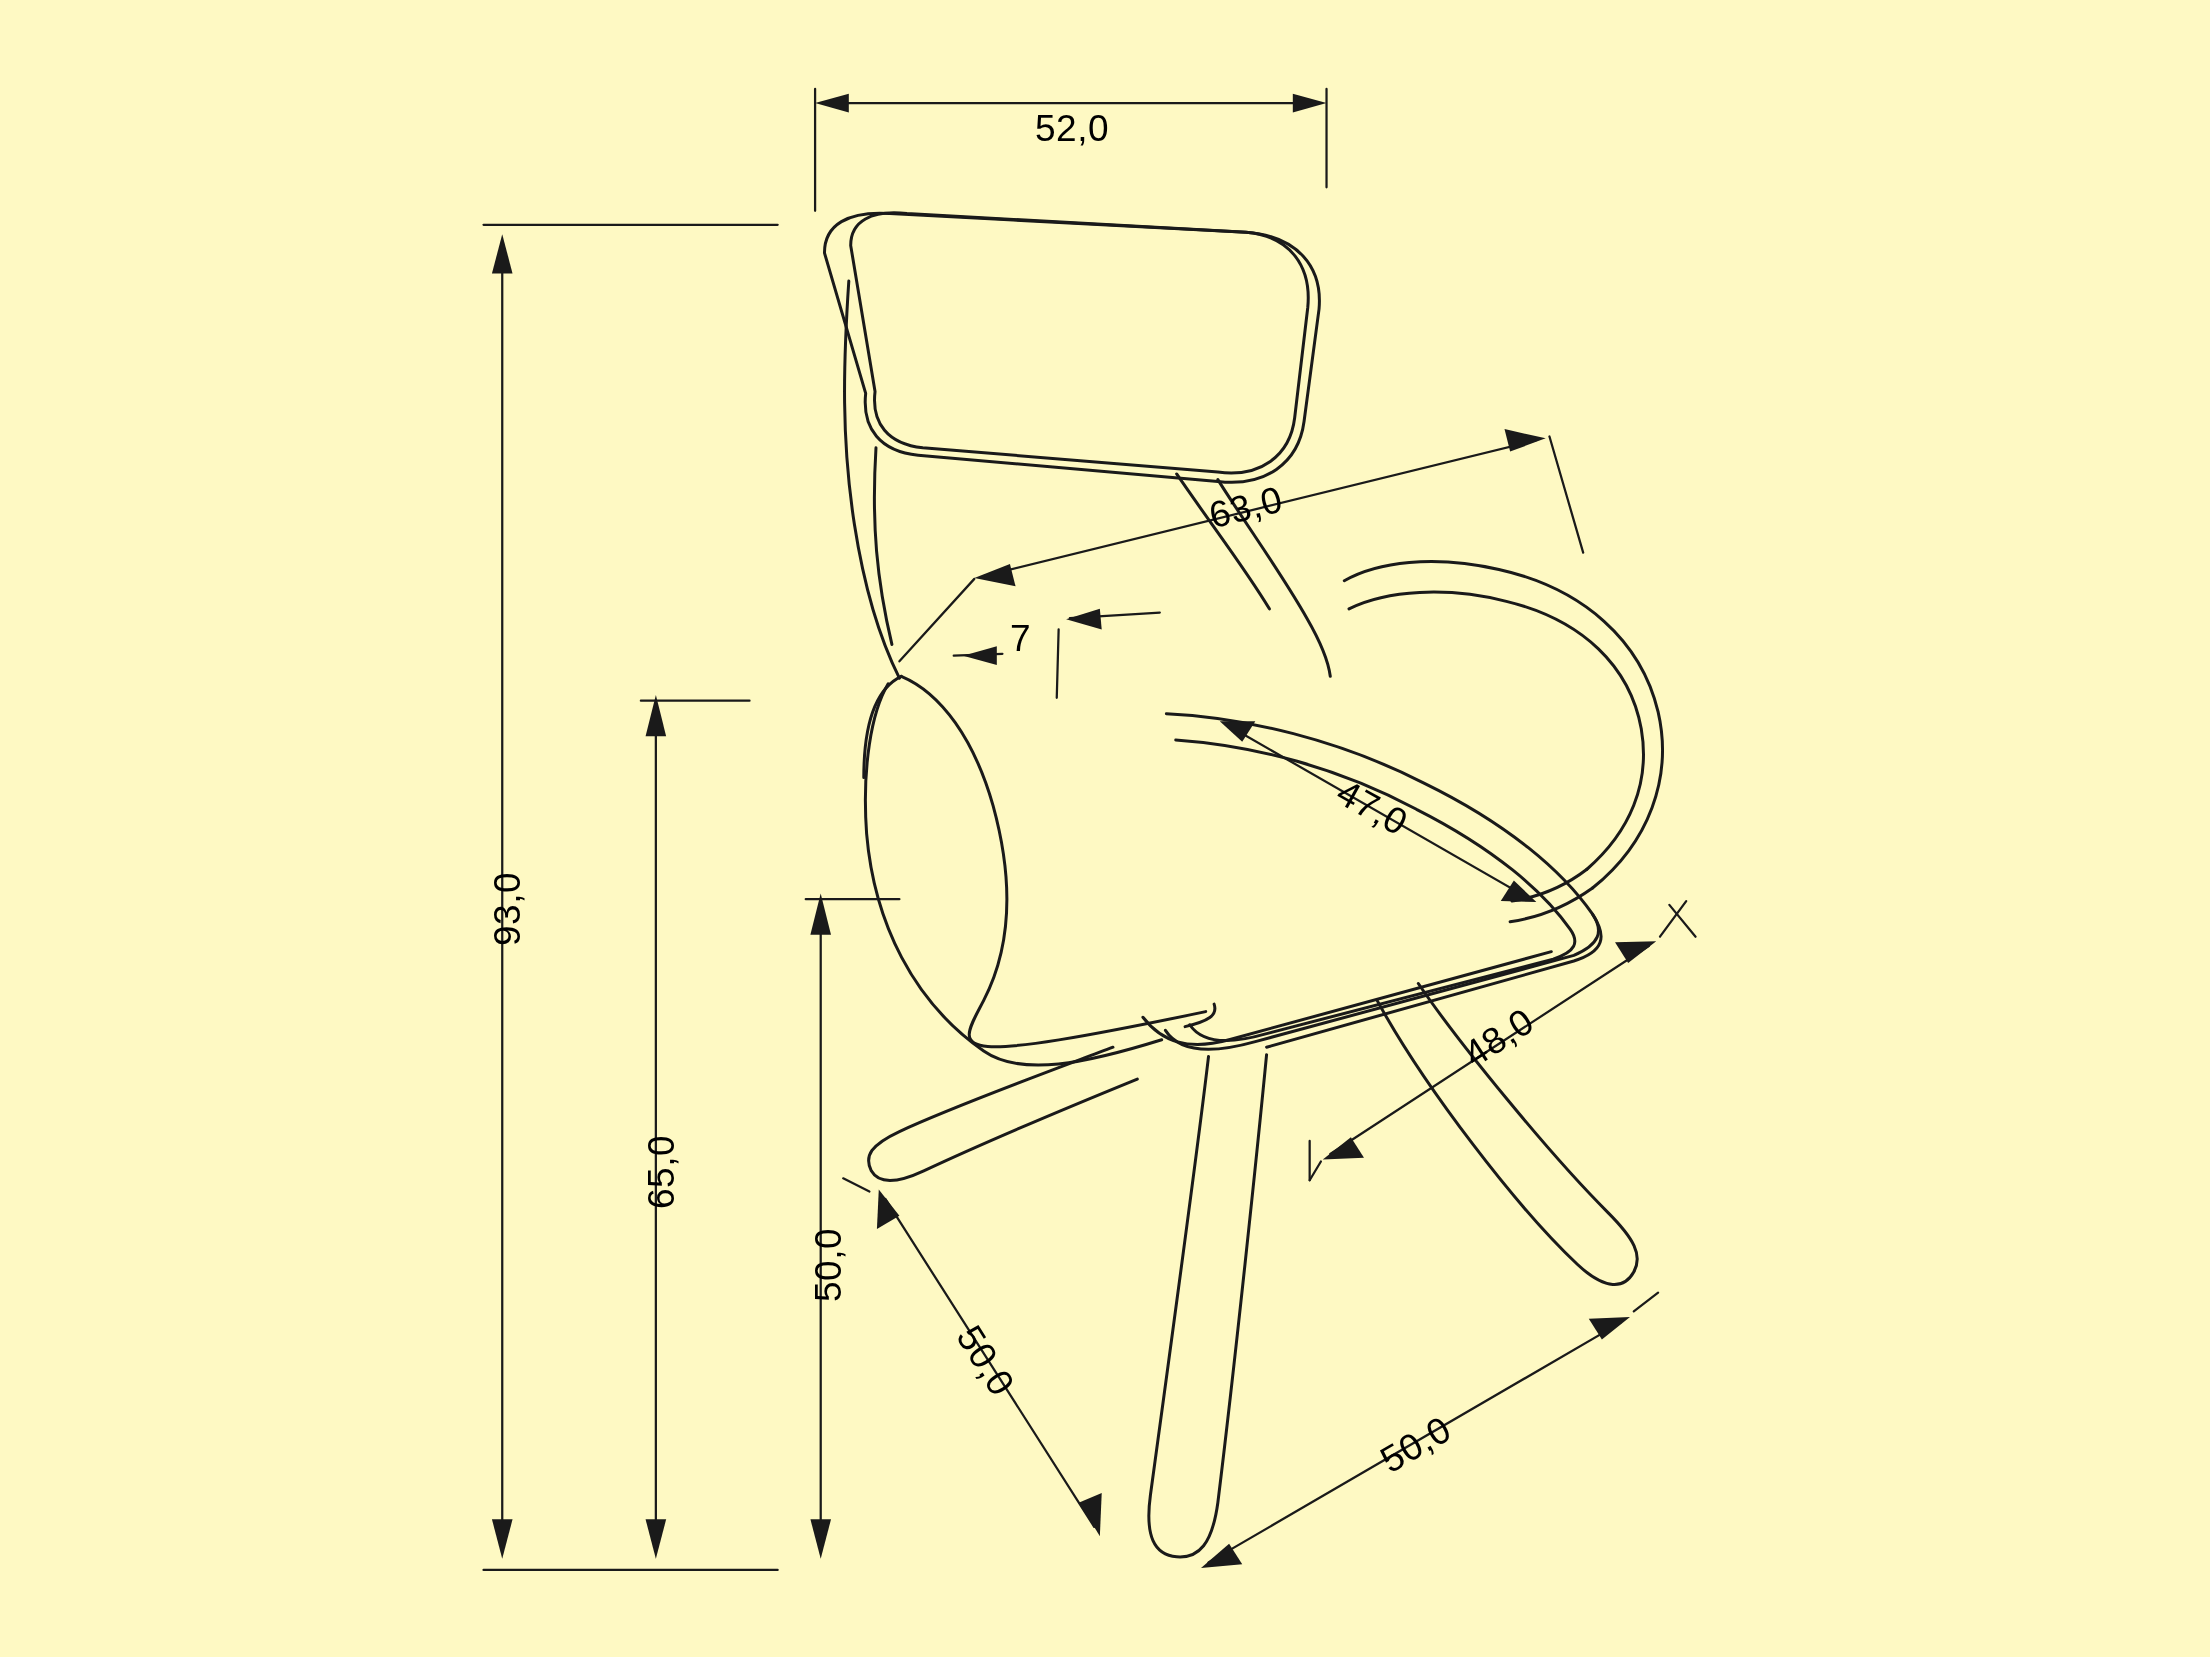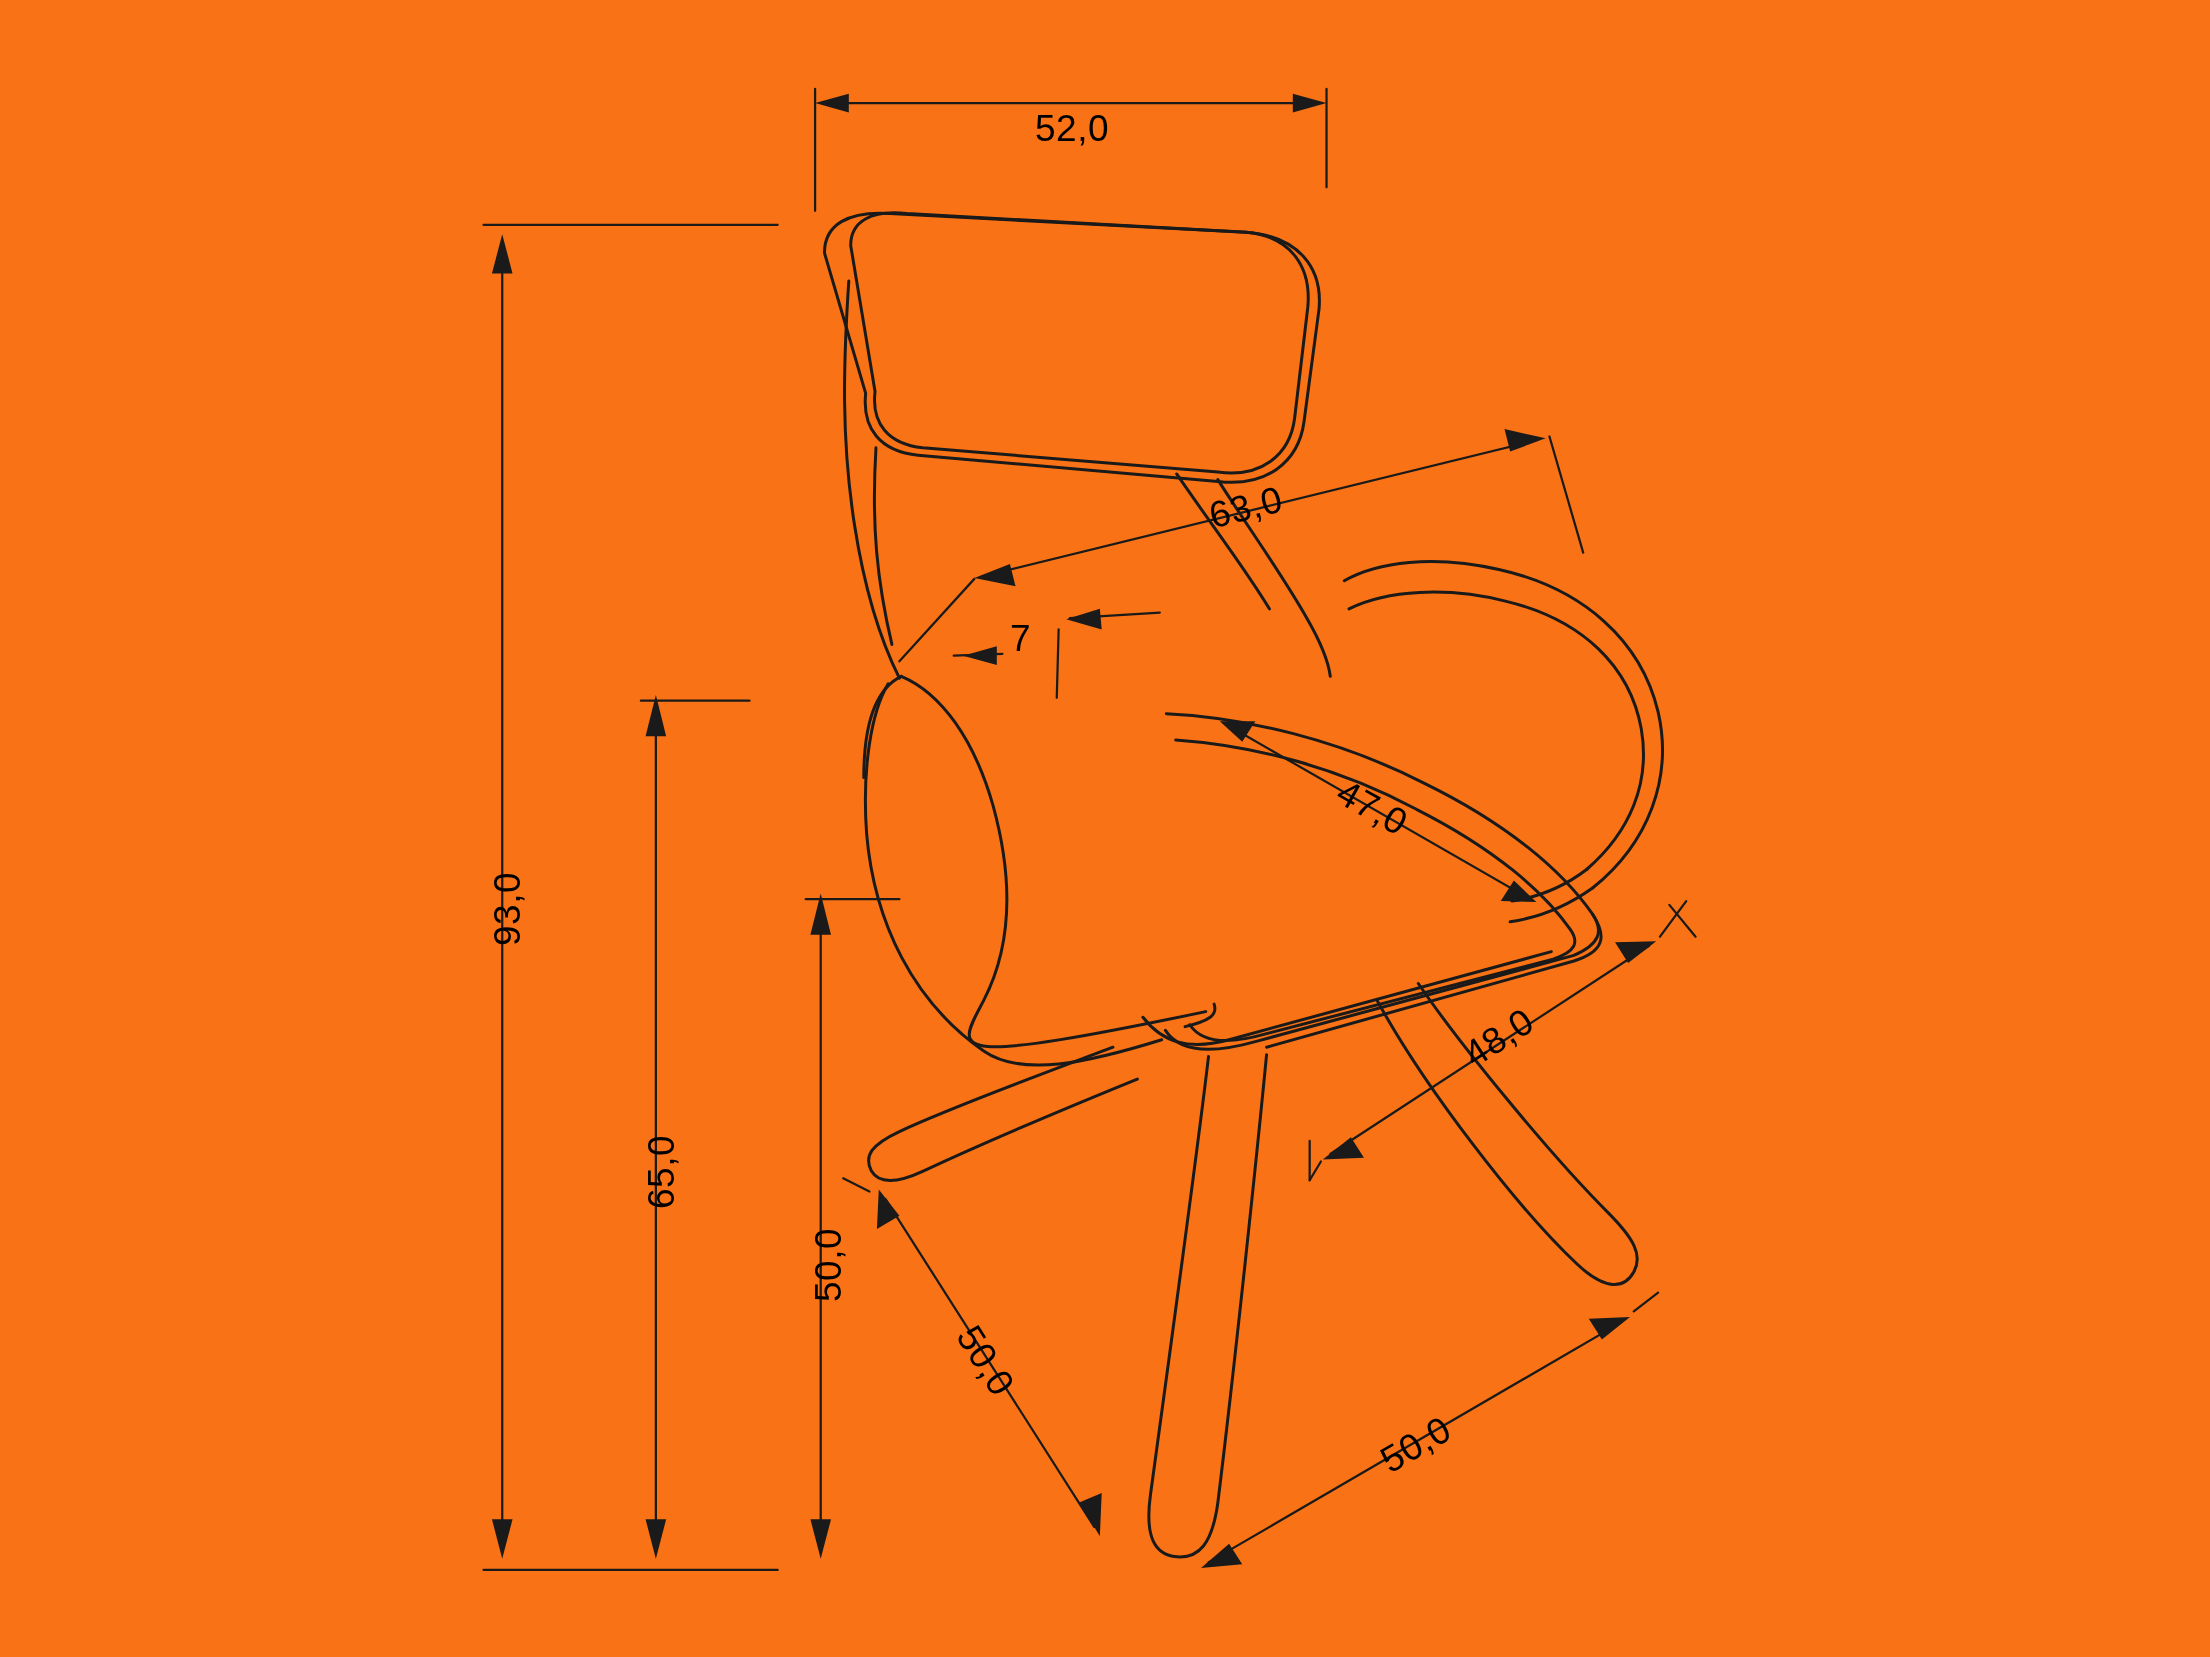--- a/index.html
+++ b/index.html
@@ -10,21 +10,21 @@
   body {
     width: 2210px;
     height: 1657px;
     font-family: "Liberation Sans", sans-serif;
     overflow: hidden;
   }
   #stage {
     position: relative;
     width: 2210px;
     height: 1657px;
-    background: #f97316;
+    background: #fef9c3;
   }
   #drawing {
     position: absolute;
     left: 0;
     top: 0;
     width: 2210px;
     height: 1657px;
   }
   .dim-label {
     position: absolute;

